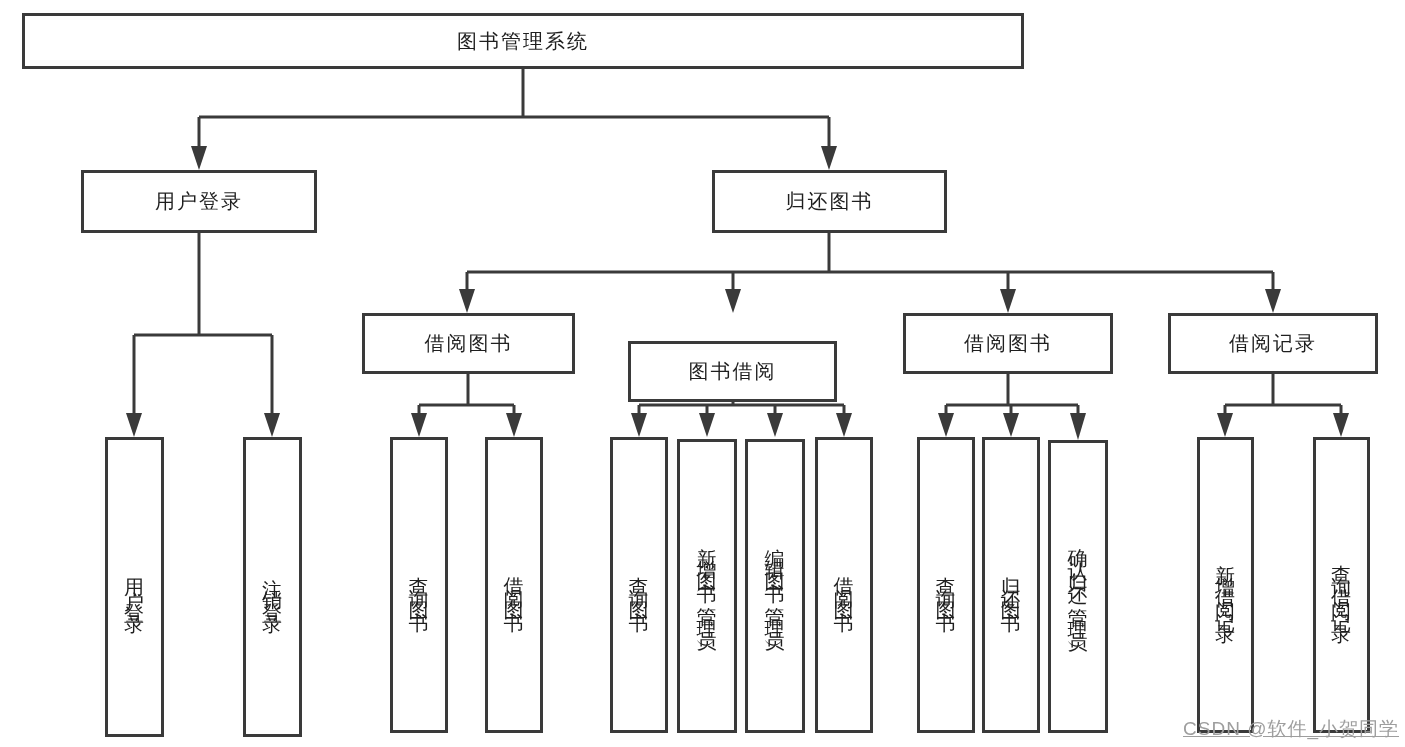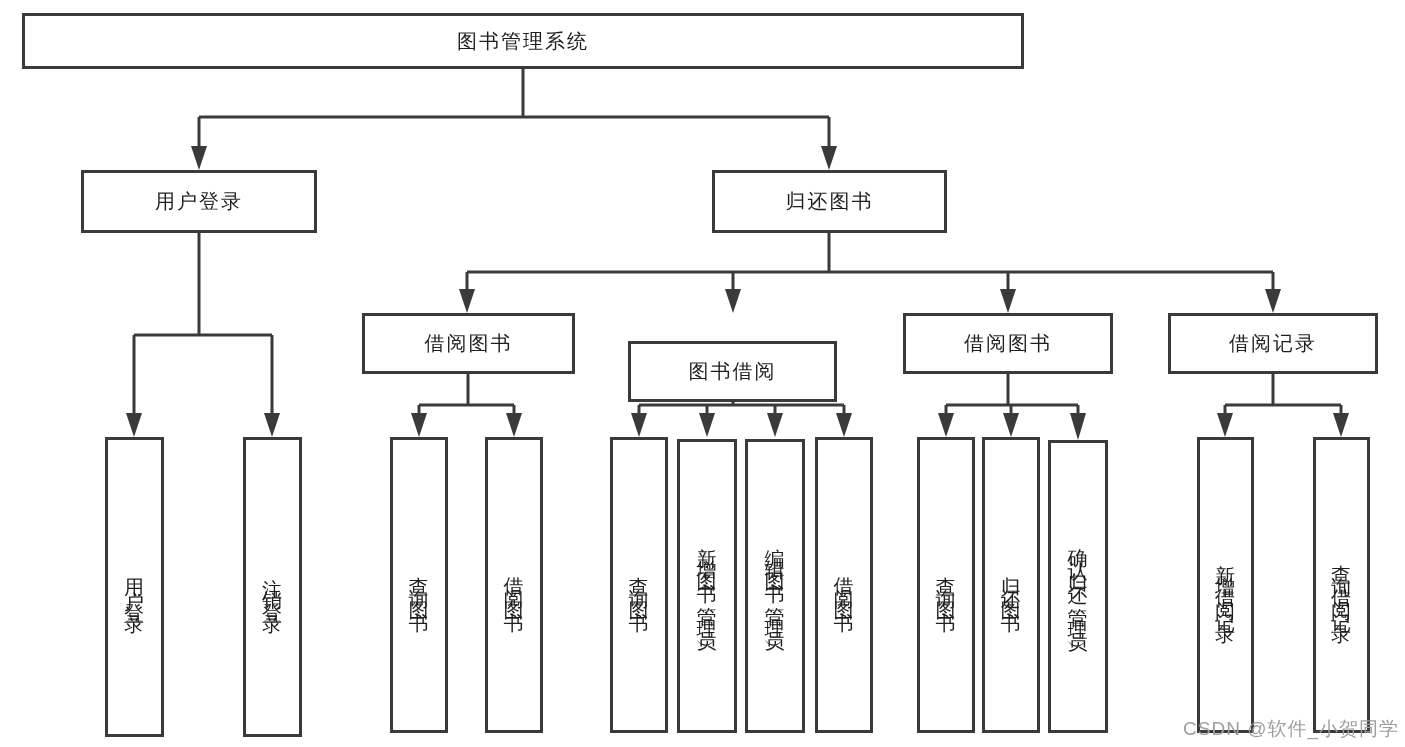--- a/index.html
+++ b/index.html
@@ -60,20 +60,21 @@
   }
   .watermark {
     position: absolute;
     right: 6px;
     top: 716px;
     font-size: 19px;
     letter-spacing: 1px;
     color: var(--watermark);
     z-index: 3;
     white-space: nowrap;
+    text-decoration: underline;
   }
 </style>
 </head>
 <body>
 
 <div class="canvas">
 
   <svg class="connectors" viewBox="0 0 1405 747" xmlns="http://www.w3.org/2000/svg">
 
     <g stroke="currentColor" stroke-width="3" fill="none">

